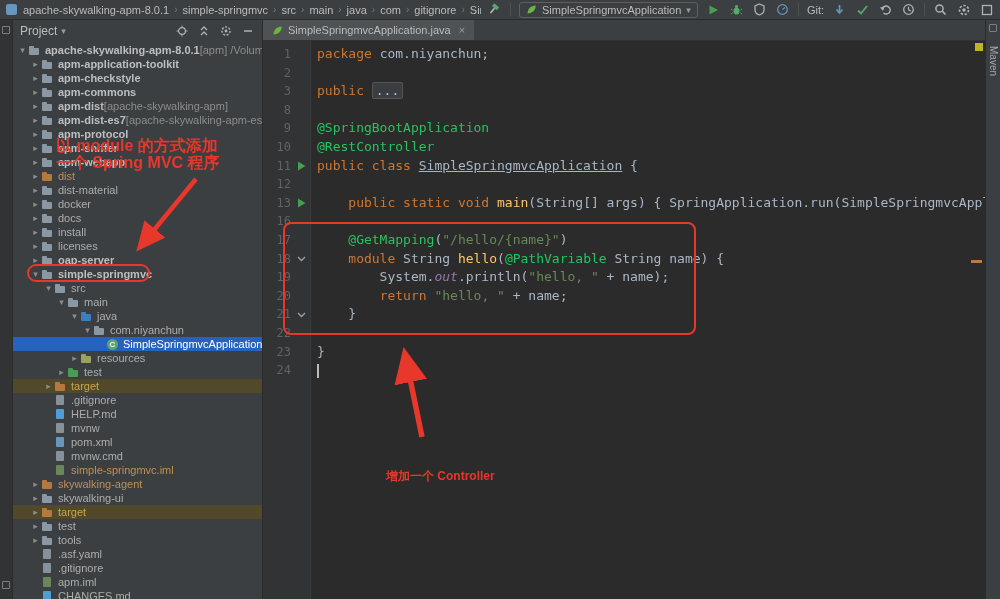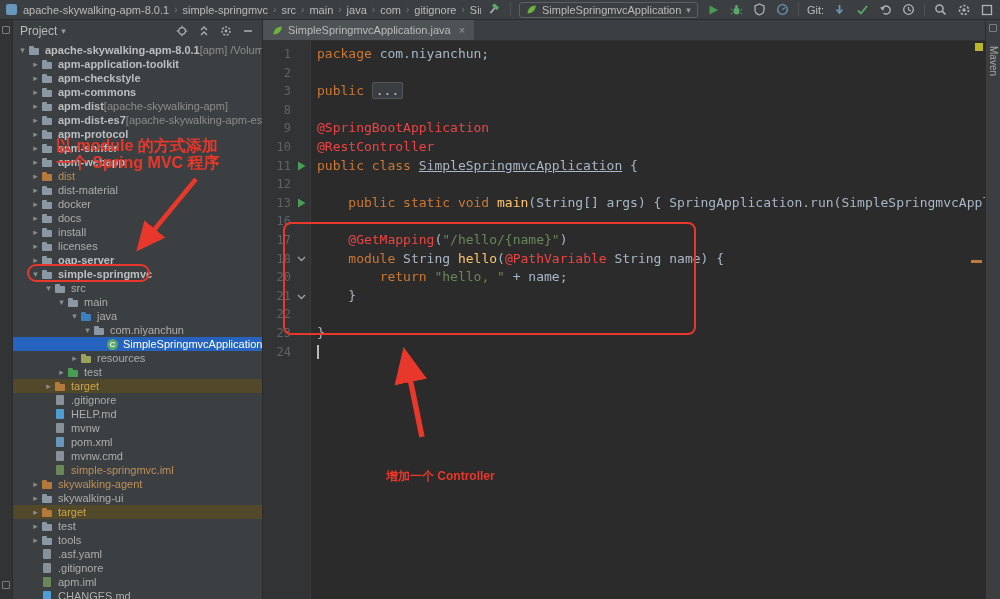--- a/index.html
+++ b/index.html
@@ -76,21 +76,21 @@
   .tab-close { color:#9a9a9a; font-size:11px; margin-left:3px; }
   .code { flex:1; position:relative; overflow:hidden;
     font-family:"DejaVu Sans Mono", monospace; font-size:13px; color:#a9b7c6; padding-top:4px; }
   .gutter-bg { position:absolute; left:0; top:0; bottom:0; width:48px; background:#313335;
     border-right:1px solid #393b3d; }
   .code-line { display:flex; height:18.6px; line-height:18.6px; white-space:pre; position:relative; }
   .line-num { width:28px; flex:none; text-align:right; color:#606366; font-size:12px; }
   .gutter-cell { width:20px; flex:none; display:flex; align-items:center; justify-content:center; }
   .line-text { padding-left:6px; }
   .c-kw { color:#cc7832; }
-  .c-ann { color:#ef4444; }
+  .c-ann { color:#22c55e; }
   .c-str { color:#6a8759; }
   .c-def { color:#a9b7c6; }
   .c-field { color:#9876aa; font-style:italic; }
   .c-decl { color:#ffc66d; }
   .c-clsu { color:#a9b7c6; text-decoration:underline; }
   .c-fold { background:#3a3d41; border:1px solid #555; border-radius:2px; padding:0 3px; color:#bfc3c7; }
   .caret { display:inline-block; width:1.5px; height:14px; background:#bbbbbb; vertical-align:middle; }
   .stripe-top { position:absolute; right:2px; top:2px; width:8px; height:8px; background:#BBB529; }
   .stripe-mark { position:absolute; right:3px; top:219px; width:11px; height:3px; background:#BE7A3C; }
 
@@ -532,20 +532,21 @@
               </svg></span><span class="line-text"><span class="c-kw">public class </span><span class="c-clsu">SimpleSpringmvcApplication</span><span class="c-def"> {</span></span></div>
           <div class="code-line"><span class="line-num">12</span><span class="gutter-cell"></span><span class="line-text"></span></div>
           <div class="code-line"><span class="line-num">13</span><span class="gutter-cell"><svg width="9" height="10" viewBox="0 0 9 10">
                 <polygon points="1,0.5 8.5,5 1,9.5" fill="#499C54"></polygon>
               </svg></span><span class="line-text"><span class="c-def">    </span><span class="c-kw">public static void </span><span class="c-decl">main</span><span class="c-def">(String[] args) { SpringApplication.run(SimpleSpringmvcApplication.clas</span></span></div>
           <div class="code-line"><span class="line-num">16</span><span class="gutter-cell"></span><span class="line-text"></span></div>
           <div class="code-line"><span class="line-num">17</span><span class="gutter-cell"></span><span class="line-text"><span class="c-def">    </span><span class="c-ann">@GetMapping</span><span class="c-def">(</span><span class="c-str">"/hello/{name}"</span><span class="c-def">)</span></span></div>
           <div class="code-line"><span class="line-num">18</span><span class="gutter-cell"><svg width="9" height="9">
                 <polyline points="1,3 4.5,6.5 8,3" fill="none" stroke="#9da0a3" stroke-width="1.4"></polyline>
               </svg></span><span class="line-text"><span class="c-def">    </span><span class="c-kw">module </span><span class="c-def">String </span><span class="c-decl">hello</span><span class="c-def">(</span><span class="c-ann">@PathVariable</span><span class="c-def"> String name) {</span></span></div>
+          <div class="code-line"><span class="line-num">19</span><span class="gutter-cell"></span><span class="line-text"><span class="c-def">        System.</span><span class="c-field">out</span><span class="c-def">.println(</span><span class="c-str">"hello, "</span><span class="c-def"> + name);</span></span></div>
           <div class="code-line"><span class="line-num">20</span><span class="gutter-cell"></span><span class="line-text"><span class="c-def">        </span><span class="c-kw">return </span><span class="c-str">"hello, "</span><span class="c-def"> + name;</span></span></div>
           <div class="code-line"><span class="line-num">21</span><span class="gutter-cell"><svg width="9" height="9">
                 <polyline points="1,3 4.5,6.5 8,3" fill="none" stroke="#9da0a3" stroke-width="1.4"></polyline>
               </svg></span><span class="line-text"><span class="c-def">    }</span></span></div>
           <div class="code-line"><span class="line-num">22</span><span class="gutter-cell"></span><span class="line-text"></span></div>
           <div class="code-line"><span class="line-num">23</span><span class="gutter-cell"></span><span class="line-text"><span class="c-def">}</span></span></div>
           <div class="code-line"><span class="line-num">24</span><span class="gutter-cell"></span><span class="line-text"><span class="caret"></span></span></div>
         </div>
       <span class="stripe-top"></span>
       <span class="stripe-mark"></span>

